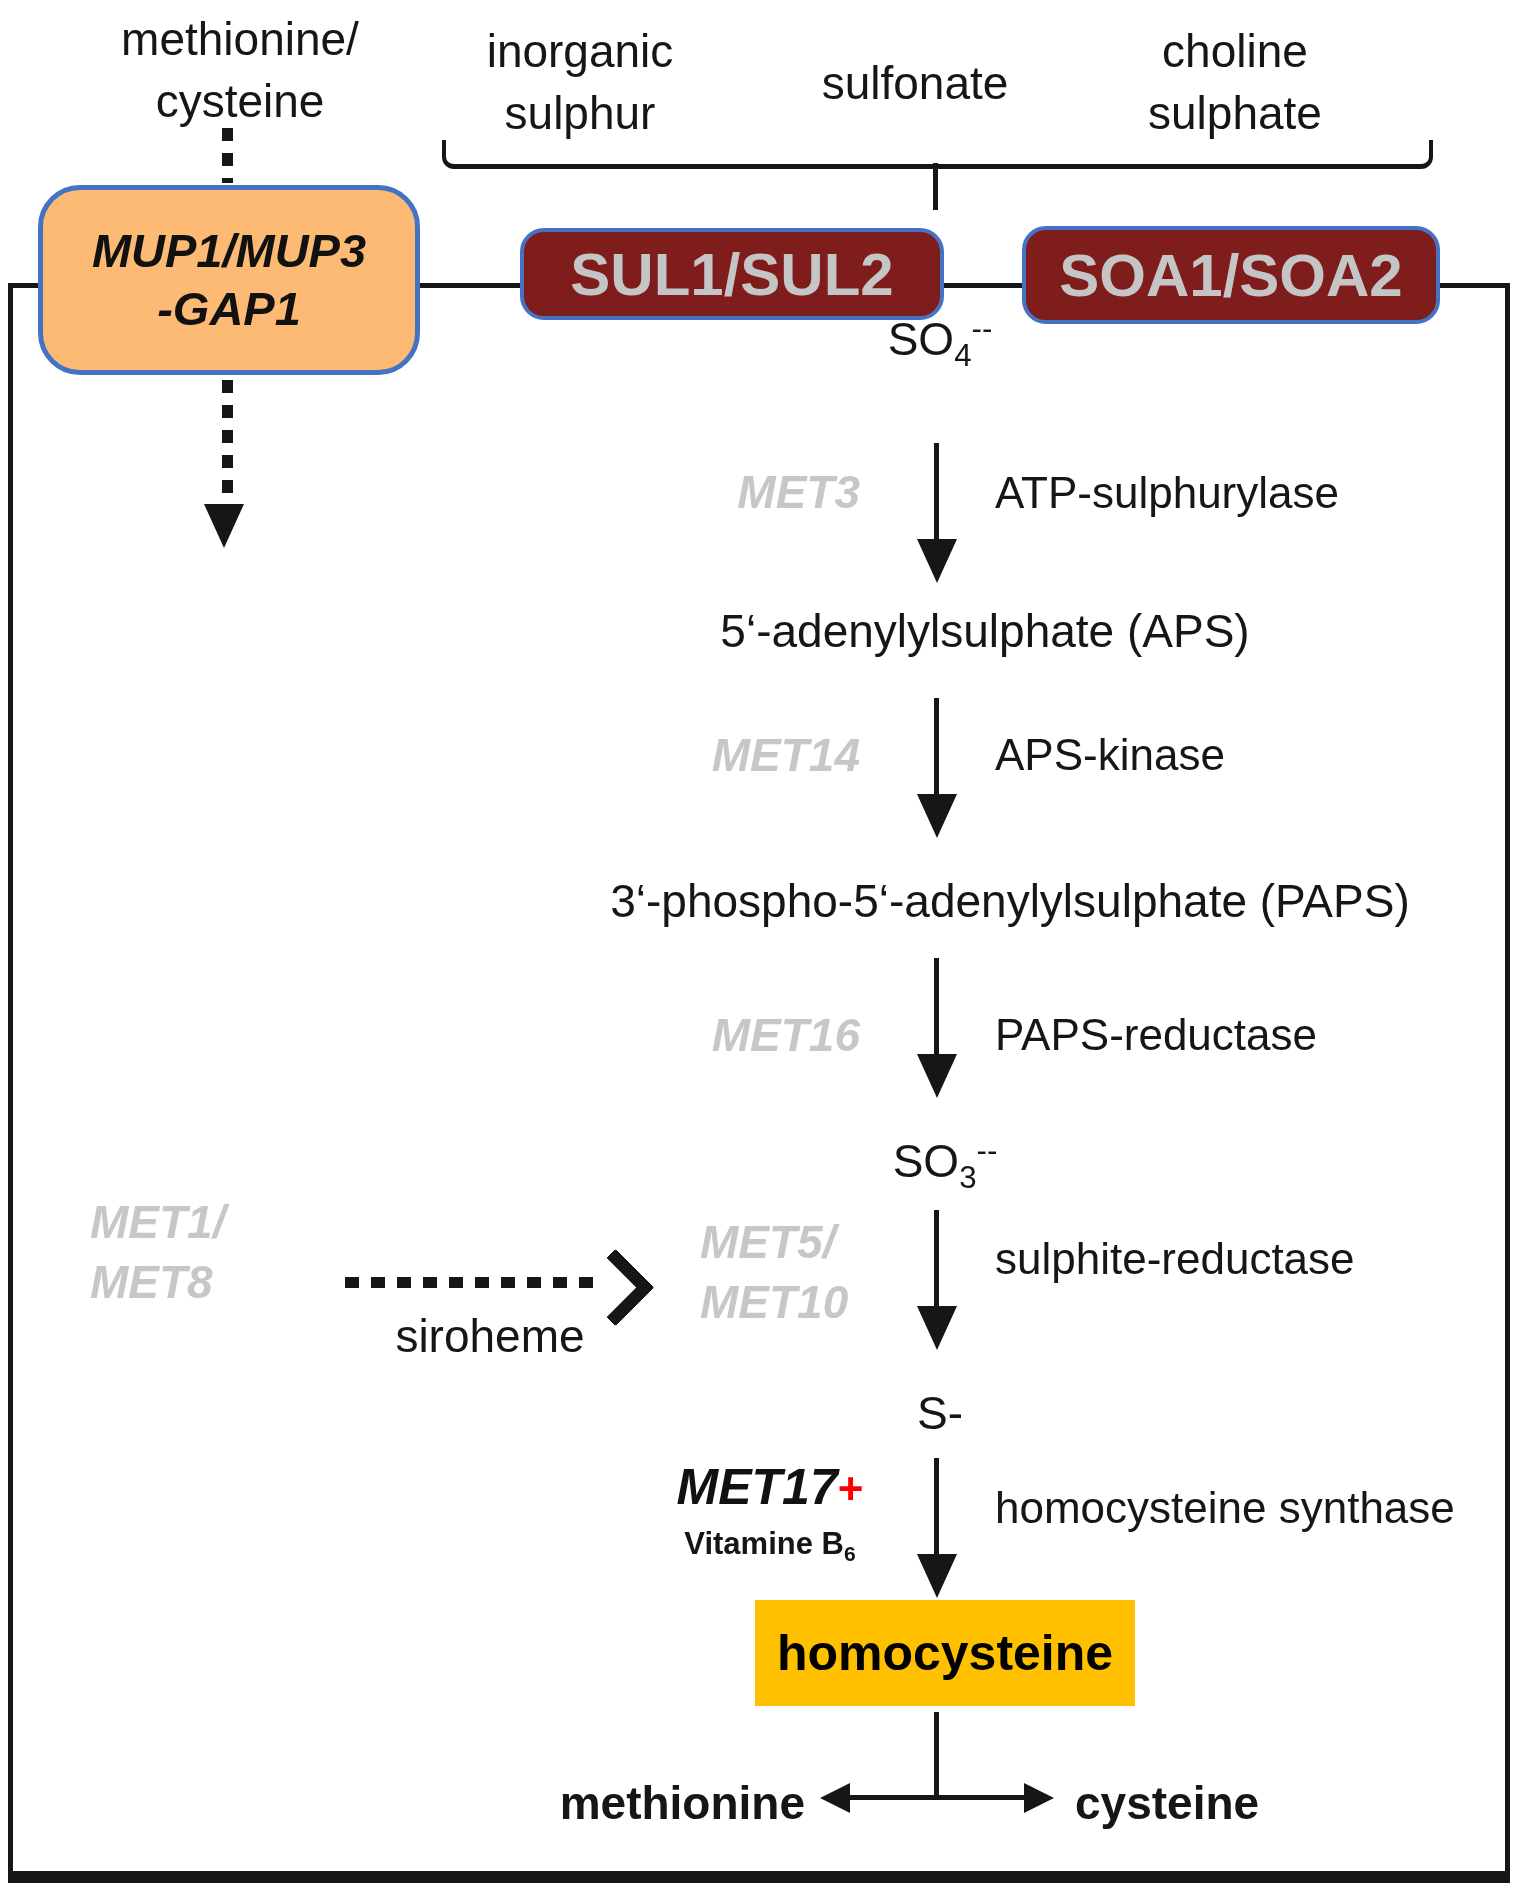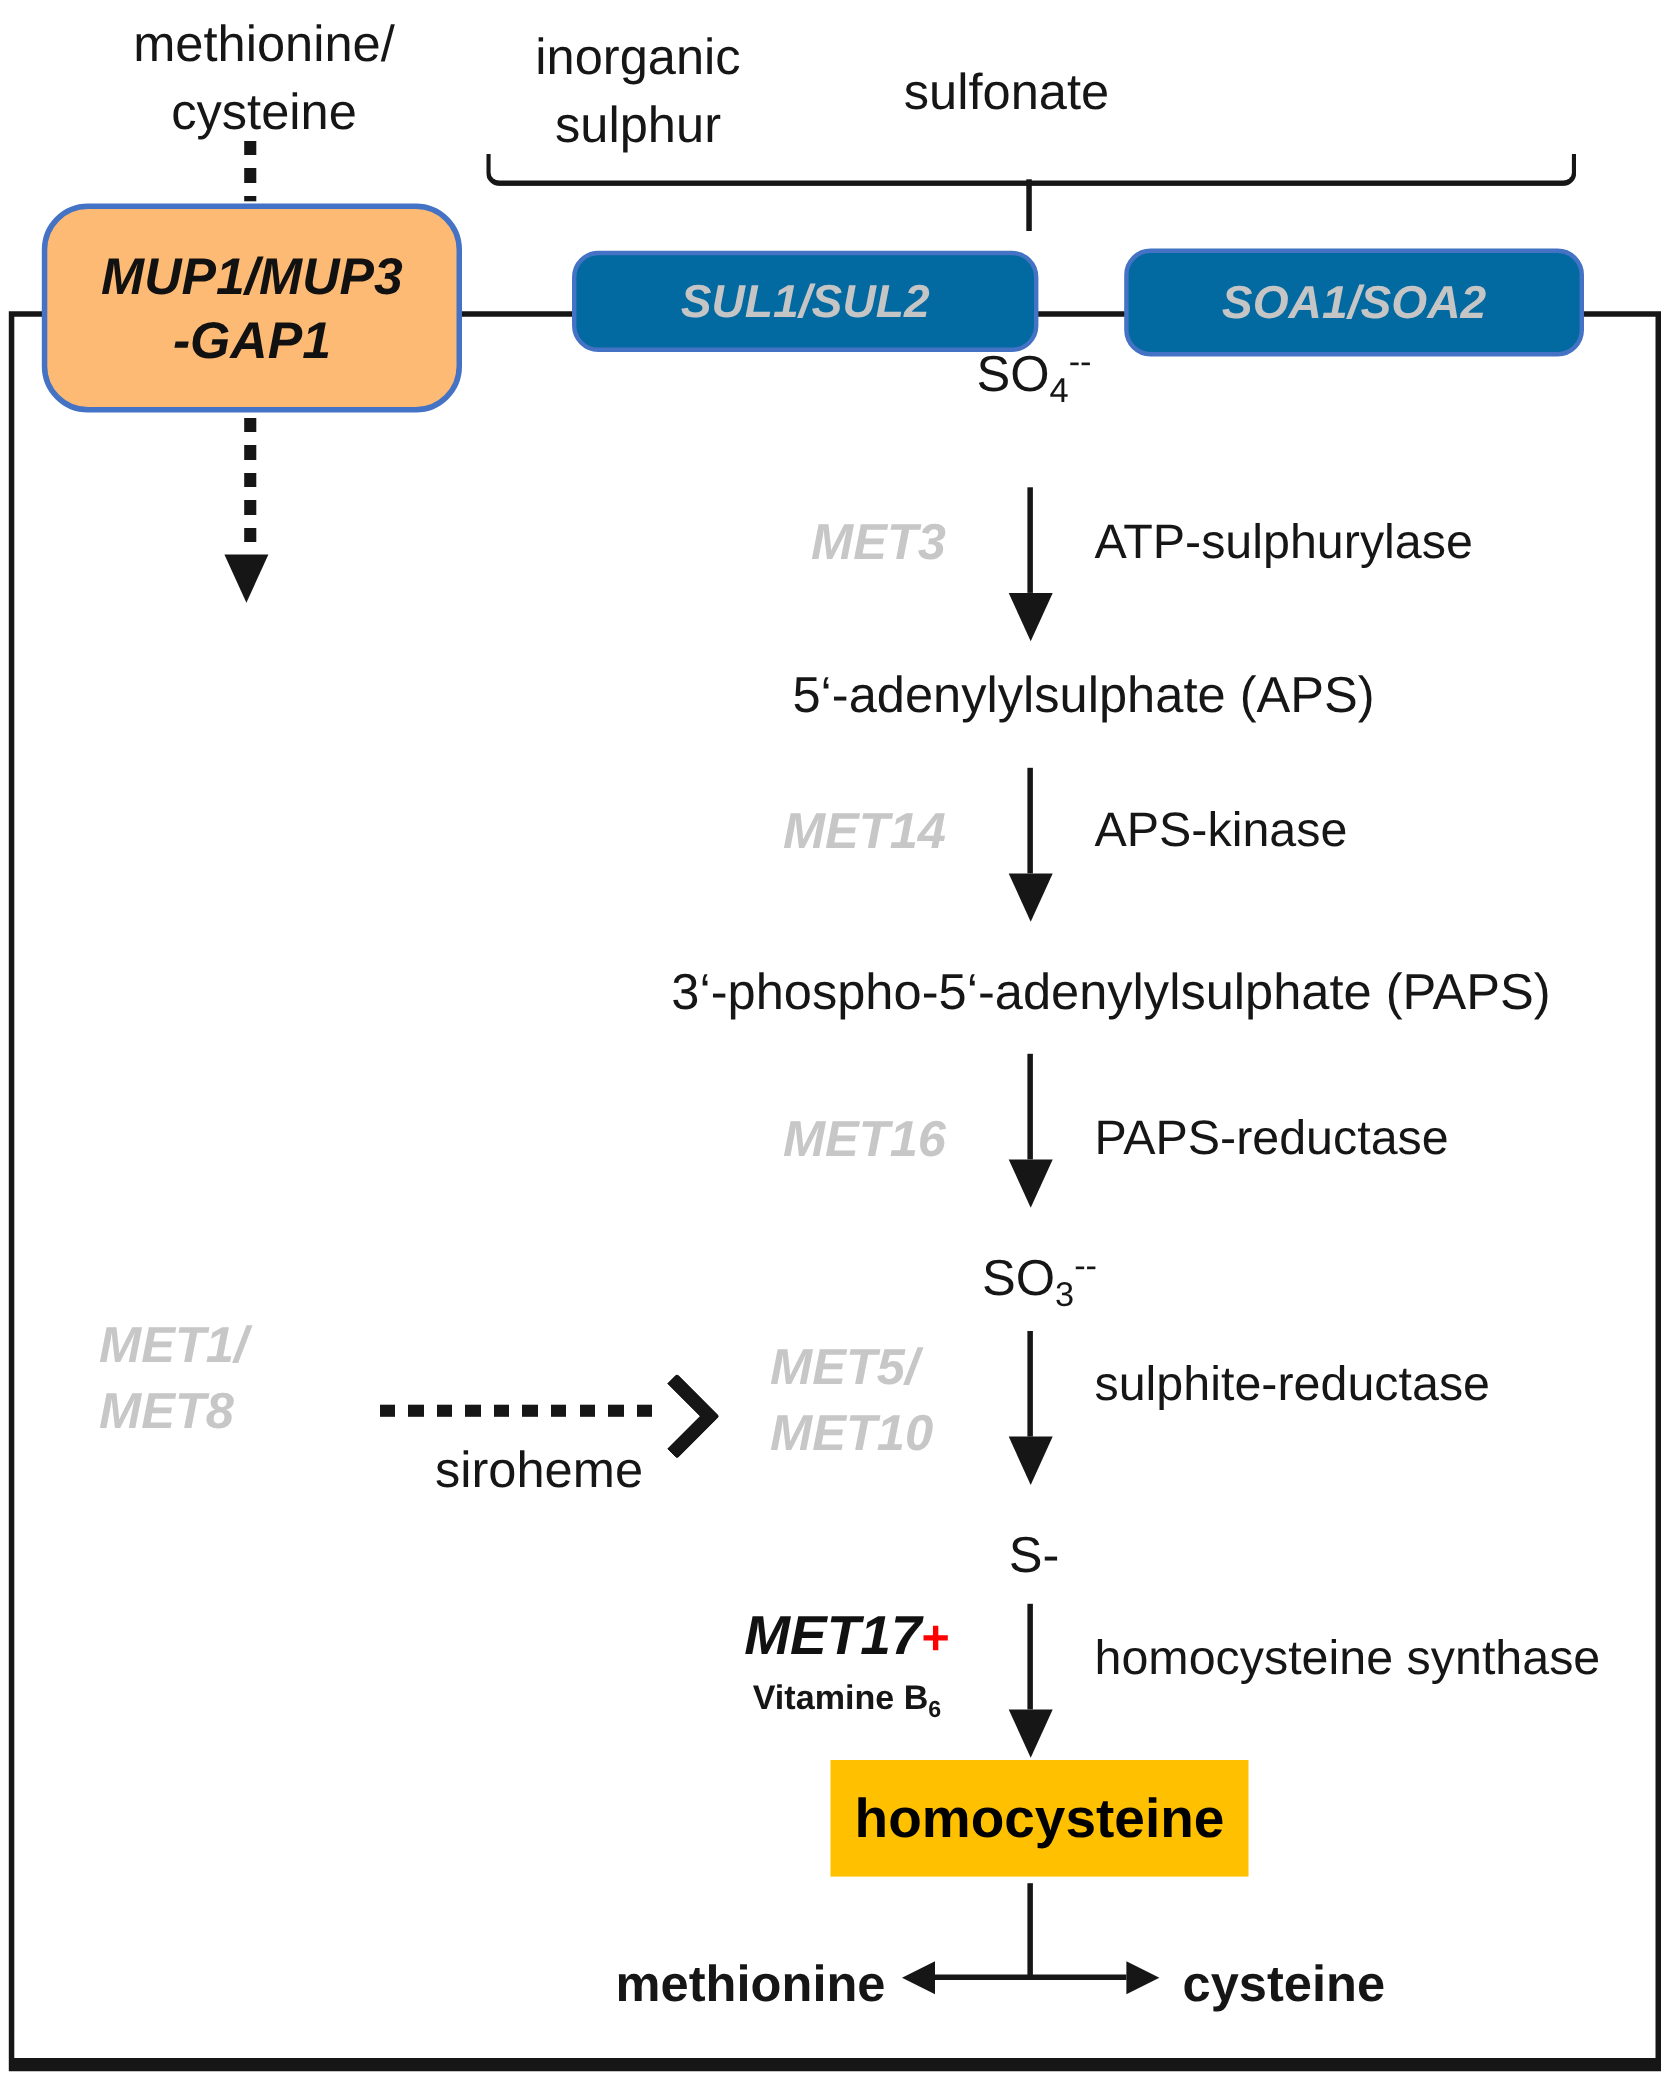--- a/index.html
+++ b/index.html
@@ -16,23 +16,23 @@
     background:transparent;
   }
   
   .mup-box{
     left:38px;top:185px;width:372px;height:180px;
     background:#fdba74;border:5px solid #4472C4;border-radius:42px;
     display:flex;flex-direction:column;align-items:center;justify-content:center;
     font-size:47px;font-weight:700;font-style:italic;line-height:58px;color:#111;
   }
   .port-box{
-    background:#0369a1;border:4px solid #4472C4;border-radius:24px;
+    background:#7f1d1d;border:4px solid #4472C4;border-radius:24px;
     display:flex;align-items:center;justify-content:center;
-    font-size:42px;font-weight:700;font-style:italic;color:#C5C5C5;
+    font-size:60px;font-weight:700;color:#C5C5C5;
   }
   .sul-box{left:520px;top:228px;width:416px;height:84px;}
   .soa-box{left:1022px;top:226px;width:410px;height:90px;}
   .homo-box{
     left:755px;top:1600px;width:380px;height:106px;background:#FFC000;
     display:flex;align-items:center;justify-content:center;
     font-size:50px;font-weight:700;color:#000000;
   }
   
   .lbl{font-size:46px;line-height:62px;white-space:nowrap;}
@@ -79,20 +79,24 @@
 
   <div class="abs dotv" style="left:222px;top:128px;height:55px;"></div>
   <div class="abs dotv" style="left:222px;top:380px;height:124px;"></div>
   <div class="abs vhead" style="left:204px;top:504px;"></div>
 
   <div class="abs lbl center" style="left:430px;top:20px;width:300px;">
     <div>inorganic</div>
     <div>sulphur</div>
   </div>
   <div class="abs lbl center" style="left:765px;top:52px;width:300px;">sulfonate</div>
+  <div class="abs lbl center" style="left:1085px;top:20px;width:300px;">
+    <div>choline</div>
+    <div>sulphate</div>
+  </div>
 
   <div class="abs bracket-cup"></div>
   <div class="abs tick" style="left:933px;top:163px;height:47px;"></div>
 
   <div class="abs mup-box">
     <div>MUP1/MUP3</div>
     <div>-GAP1</div>
   </div>
   <div class="abs port-box sul-box">
     <span>SUL1/SUL2</span>

